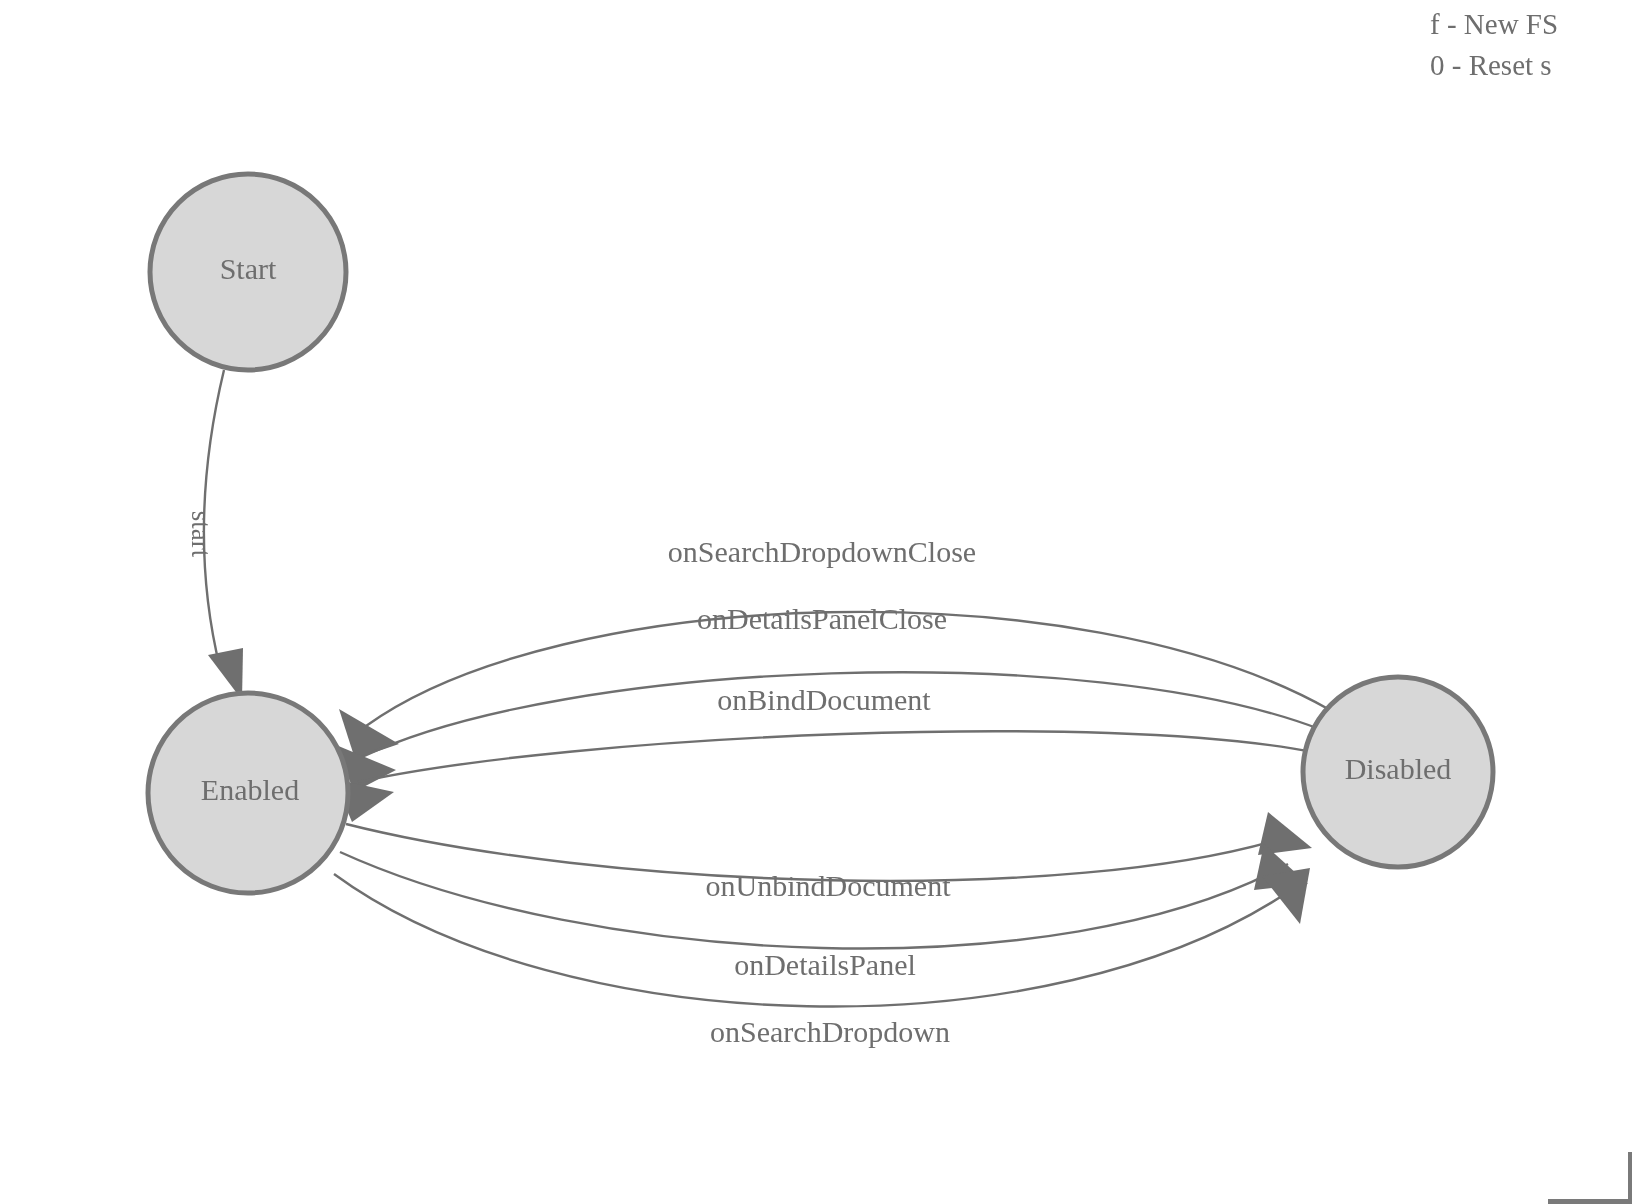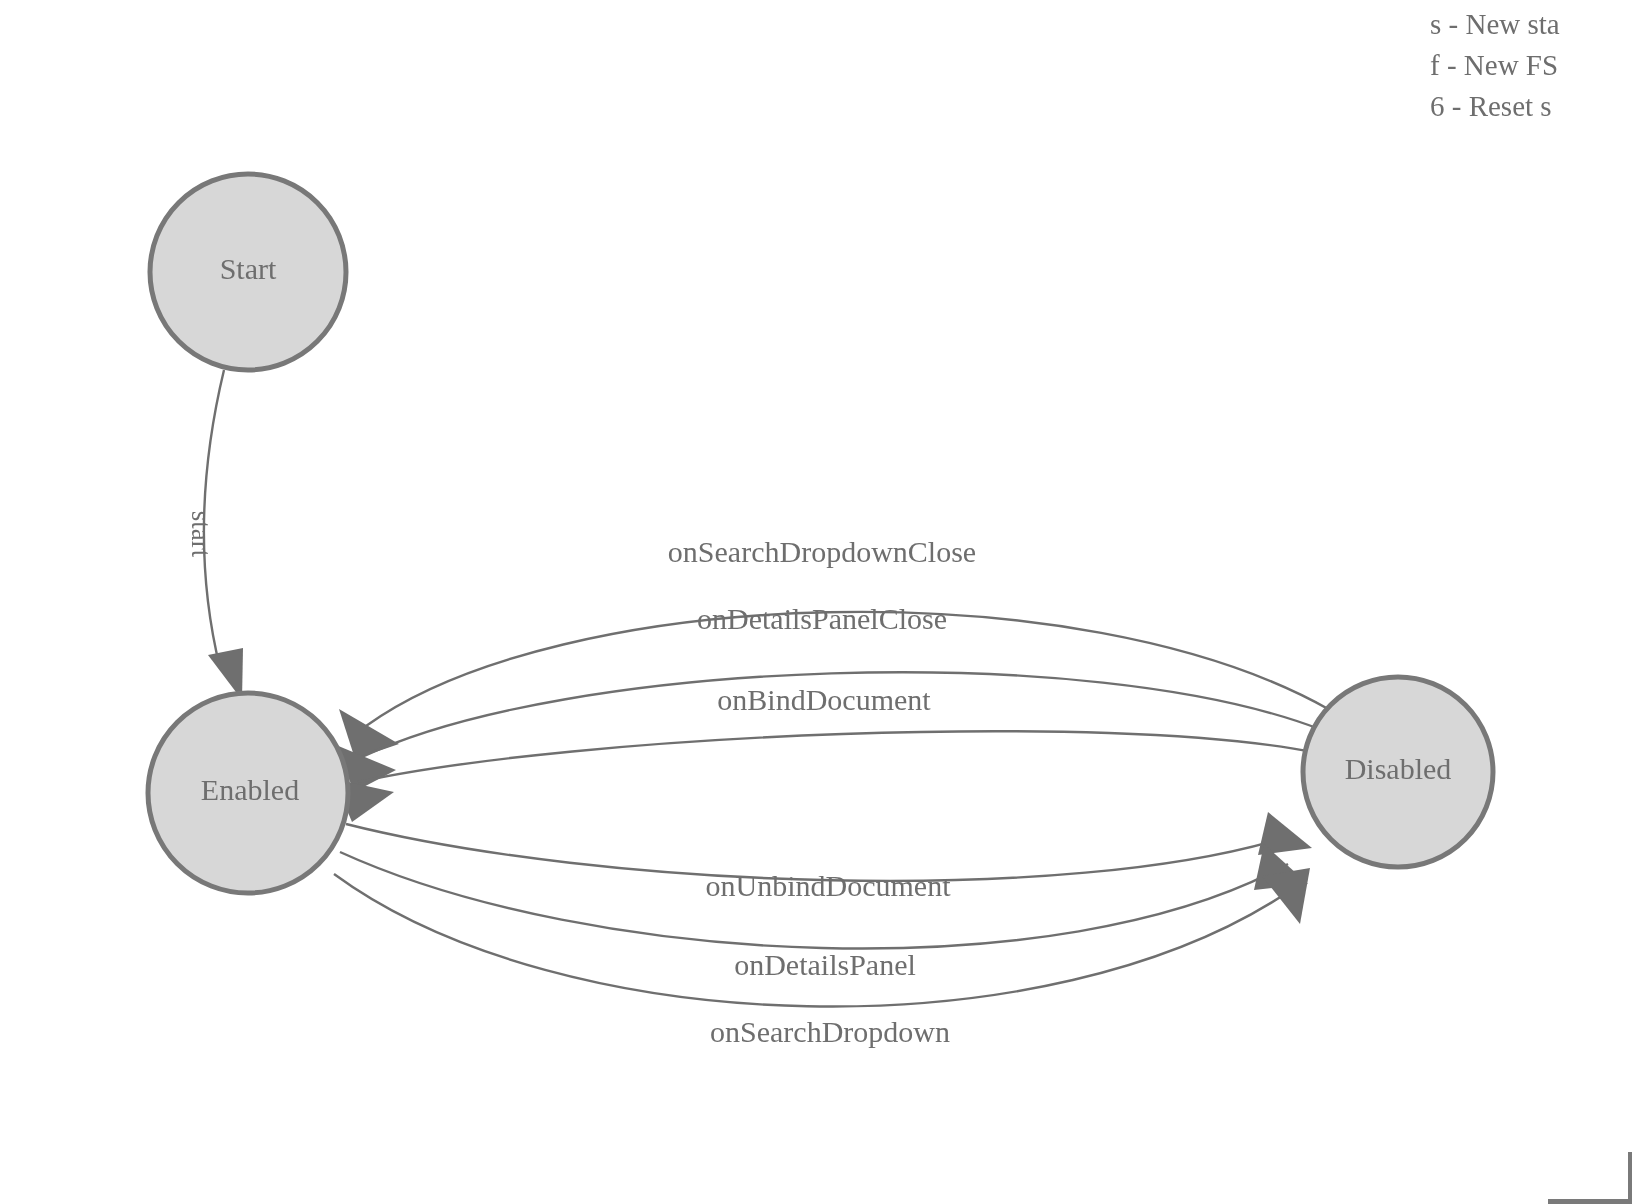--- a/index.html
+++ b/index.html
@@ -147,18 +147,17 @@
 
     <g>
       <circle class="node-circle" cx="1398" cy="772" r="95"></circle>
       <text class="node-label" x="1398" y="772">Disabled</text>
     </g>
 
   </svg>
 </div>
 
 <div id="legend">
-  <div class="legend-row">s - New sta</div>
   <div class="legend-row">f - New FS</div>
-  <div class="legend-row">6 - Reset s</div>
+  <div class="legend-row">0 - Reset s</div>
 </div>
 
 <div id="corner-mark"></div>
 
 </body></html>

